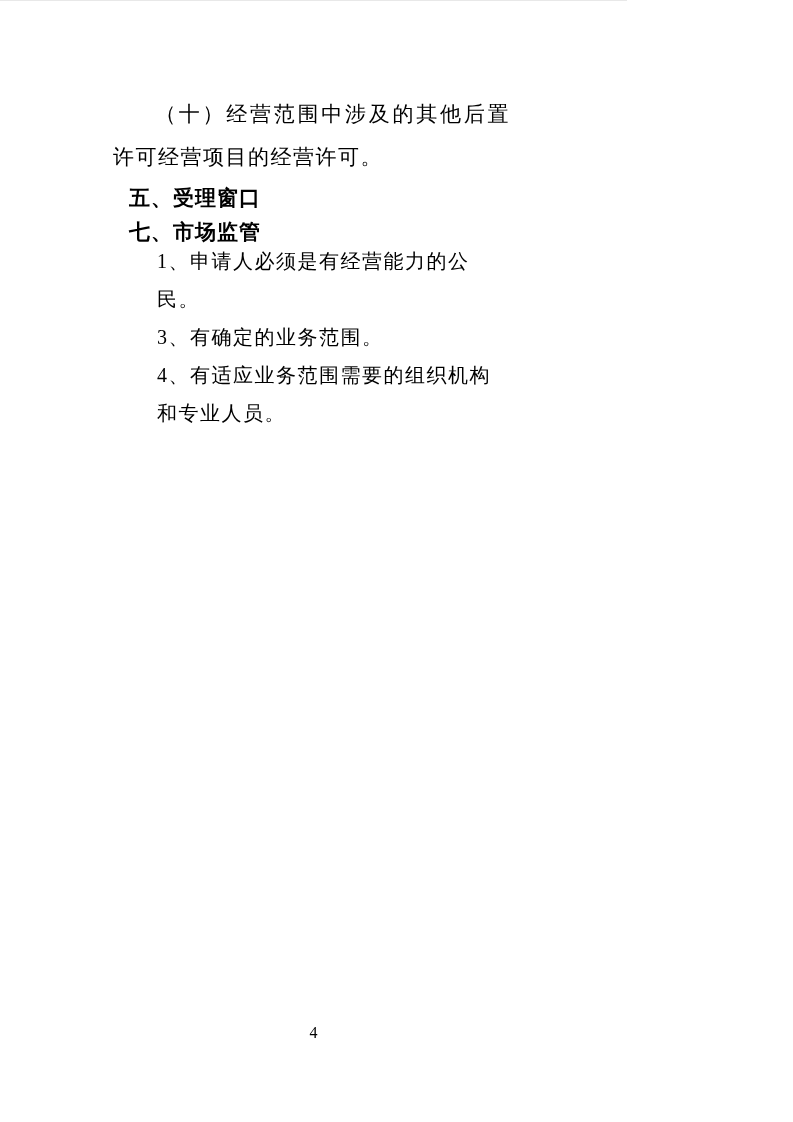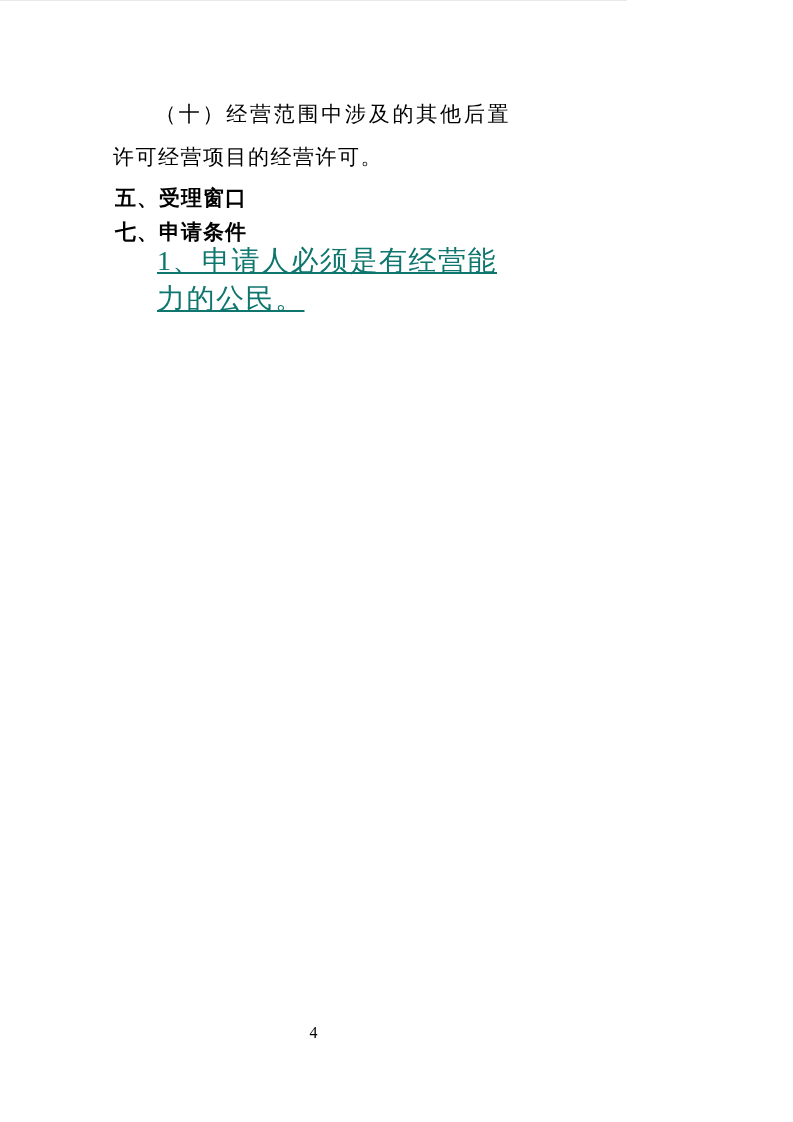--- a/index.html
+++ b/index.html
@@ -29,39 +29,38 @@
     font-size: 21px;
     line-height: 43px;
     letter-spacing: 1.5px;
     text-align: justify;
     color: #000000;
   }
   .para.indent {
     text-indent: 2em;
   }
   .heading {
-    margin: 5px 0 6px 2px;
+    margin: 5px 0 6px 16px;
     font-family: "Liberation Sans", "DejaVu Sans", sans-serif;
     font-weight: bold;
     font-size: 21px;
     line-height: 28px;
     letter-spacing: 1px;
     color: #000000;
   }
   .cond-list {
     list-style: none;
     margin: -10px 0 0 0;
     padding: 0 0 0 44px;
   }
   .cond-list li {
-    font-size: 28px;
+    font-size: 20px;
     line-height: 38px;
     letter-spacing: 1.5px;
-    color: #0f766e;
-    text-decoration: underline;
+    color: #000000;
   }
   .footer {
     position: absolute;
     top: 1022px;
     left: 0;
     width: 100%;
     text-align: center;
     font-size: 16px;
     line-height: 20px;
     color: #000000;
@@ -74,22 +73,24 @@
 <div class="page">
   <div class="content">
 
     <p class="para indent">（十）经营范围中涉及的其他后置许可经营项目的经营许可。</p>
 
     <h2 class="heading">五、受理窗口</h2>
 
 
 
 
-    <h2 class="heading">七、申请条件</h2>
+    <h2 class="heading">七、市场监管</h2>
 
     <ul class="cond-list">
       <li>1、申请人必须是有经营能力的公民。</li>
+      <li>3、有确定的业务范围。</li>
+      <li>4、有适应业务范围需要的组织机构和专业人员。</li>
     </ul>
 
   </div>
 
   <div class="footer">4</div>
 </div>
 
 </body></html>

